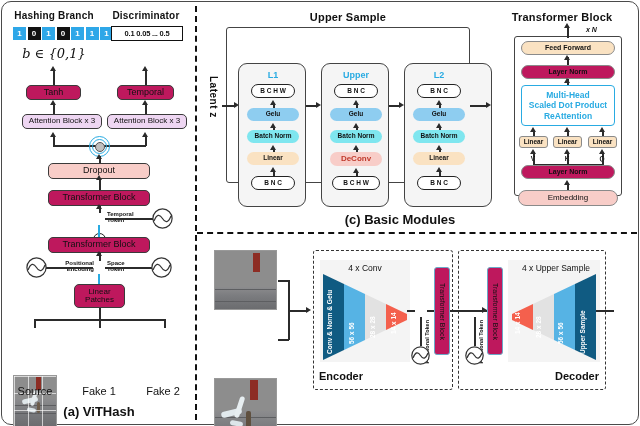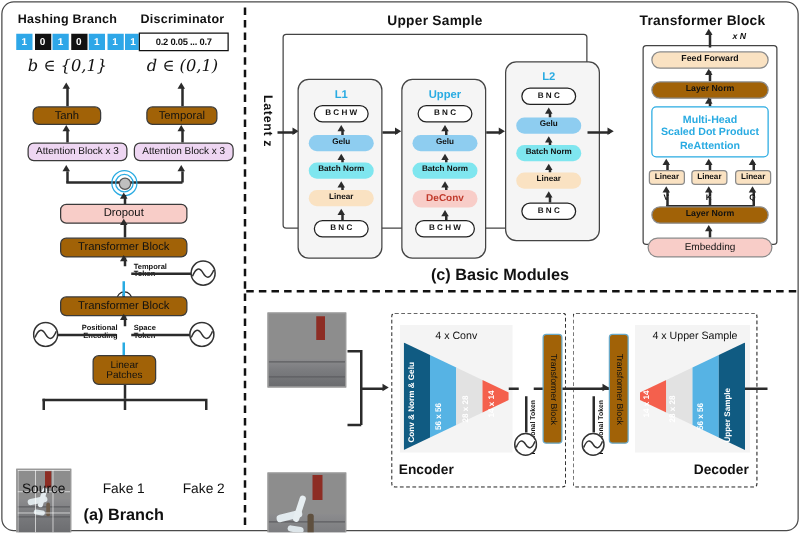--- a/index.html
+++ b/index.html
@@ -12,21 +12,21 @@
   
   .frame{left:1px;top:1px;width:638px;height:424px;border:1.5px solid #4a4a4a;border-radius:10px;}
 
   
   .vdiv{left:195px;top:6px;width:0;height:414px;border-left:2.2px dashed #111;}
   .hdiv{left:197px;top:232px;width:440px;height:0;border-top:2.2px dashed #111;}
 
   
   .box{display:flex;align-items:center;justify-content:center;text-align:center;
        border:1px solid #3a3a3a;border-radius:5px;line-height:1.05;}
-  .cyan{background:#a16207;}
+  .cyan{background:#be185d;}
   .cyan2{background:#7fe6ef;}
   .blue{background:#8ecdf0;}
   .pink{background:#f8cdc8;}
   .purple{background:#eed6f2;}
   .tan{background:#fae2c2;}
   .white{background:#fff;}
   .pill{border-radius:999px;background:#fff;border:1.4px solid #222;}
 
   
   .title{font-weight:bold;text-align:center;letter-spacing:.2px;}
@@ -109,24 +109,23 @@
     <div class="abs bits" style="left:9px;top:23px;">
       <div class="bit on">1</div>
       <div class="bit off">0</div>
       <div class="bit on">1</div>
       <div class="bit off">0</div>
       <div class="bit on">1</div>
       <div class="bit on">1</div>
       <div class="bit on">1</div>
     </div>
 
-    <div class="abs dbox" style="left:107px;top:22px;width:72px;height:15px;">0.2 0.05 ... 0.7</div>
+    <div class="abs dbox" style="left:107px;top:22px;width:72px;height:15px;">0.1 0.05 ... 0.5</div>
 
     <div class="abs mathlbl" style="left:4px;top:42px;width:92px;">b ∈ {0,1}</div>
-    <div class="abs mathlbl" style="left:98px;top:42px;width:88px;">d ∈ (0,1)</div>
 
     <div class="abs vline" style="left:49px;top:66px;height:15px;"></div>
     <div class="abs arrow-up" style="left:46.2px;top:62px;"></div>
     <div class="abs vline" style="left:141px;top:66px;height:15px;"></div>
     <div class="abs arrow-up" style="left:138.2px;top:62px;"></div>
 
     <div class="abs box cyan" style="left:22px;top:81px;width:55px;height:15px;font-size:9px;">Tanh</div>
     <div class="abs box cyan" style="left:113px;top:81px;width:57px;height:15px;font-size:9px;">Temporal</div>
 
     <div class="abs vline" style="left:49px;top:100px;height:10px;"></div>
@@ -223,21 +222,21 @@
       <div class="person" style="left:42%;top:28%;width:9%;height:32%;transform:rotate(16deg);border-radius:3px;background:#e4ebee;"></div>
       <div class="person" style="left:54%;top:50%;width:9%;height:22%;background:#6b5b4a;border-radius:2px;"></div>
       <div class="person" style="left:30%;top:62%;width:22%;height:7%;background:#d9e2e6;border-radius:3px;transform:rotate(10deg);"></div>
       <div class="grid-ov"></div>
     </div>
 
     <div class="abs" style="left:2px;top:381px;width:58px;font-size:11px;text-align:center;">Source</div>
     <div class="abs" style="left:66px;top:381px;width:58px;font-size:11px;text-align:center;">Fake 1</div>
     <div class="abs" style="left:130px;top:381px;width:58px;font-size:11px;text-align:center;">Fake 2</div>
 
-    <div class="abs caption" style="left:0;top:400px;width:190px;font-size:13px;">(a) Branch</div>
+    <div class="abs caption" style="left:0;top:400px;width:190px;font-size:13px;">(a) ViTHash</div>
   </div>
 
   <div class="abs" style="left:200px;top:4px;width:436px;height:228px;">
 
     <div class="abs title" style="left:20px;top:7px;width:256px;font-size:11px;">Upper Sample</div>
     <div class="abs title" style="left:290px;top:7px;width:144px;font-size:11px;">Transformer Block</div>
 
     <div class="abs outerbox" style="left:26px;top:23px;width:244px;height:156px;"></div>
 
     <div class="abs vtext" style="left:8px;top:72px;font-size:10px;font-weight:bold;letter-spacing:.5px;">Latent z</div>
@@ -277,21 +276,21 @@
       <div class="abs vline" style="left:34px;top:85px;height:3px;"></div>
       <div class="abs box pink" style="left:8px;top:88px;width:52px;height:14px;font-size:8px;font-weight:bold;color:#c0392b;border:none;border-radius:7px;">DeConv</div>
       <div class="abs arrow-up" style="left:31.2px;top:104px;"></div>
       <div class="abs vline" style="left:34px;top:108px;height:4px;"></div>
       <div class="abs box pill" style="left:10px;top:112px;width:48px;height:14px;font-size:6.5px;font-weight:bold;">B C H W</div>
     </div>
 
     <div class="abs hline" style="left:189px;top:101px;width:12px;"></div>
     <div class="abs arrow-right" style="left:199px;top:97.5px;"></div>
 
-    <div class="abs group" style="left:204px;top:15px;width:76px;height:144px;">
+    <div class="abs group" style="left:204px;top:29px;width:88px;height:144px;">
       <div class="abs" style="left:0;top:6px;width:68px;text-align:center;font-size:9px;font-weight:bold;color:#29abe2;">L2</div>
       <div class="abs box pill" style="left:12px;top:20px;width:44px;height:14px;font-size:6.5px;font-weight:bold;">B N C</div>
       <div class="abs arrow-up" style="left:31.2px;top:36px;"></div>
       <div class="abs vline" style="left:34px;top:40px;height:4px;"></div>
       <div class="abs box blue" style="left:8px;top:44px;width:52px;height:13px;font-size:6.5px;font-weight:bold;border:none;border-radius:7px;">Gelu</div>
       <div class="abs arrow-up" style="left:31.2px;top:59px;"></div>
       <div class="abs vline" style="left:34px;top:63px;height:3px;"></div>
       <div class="abs box cyan2" style="left:8px;top:66px;width:52px;height:13px;font-size:6.5px;font-weight:bold;border:none;border-radius:7px;">Batch Norm</div>
       <div class="abs arrow-up" style="left:31.2px;top:81px;"></div>
       <div class="abs vline" style="left:34px;top:85px;height:3px;"></div>

